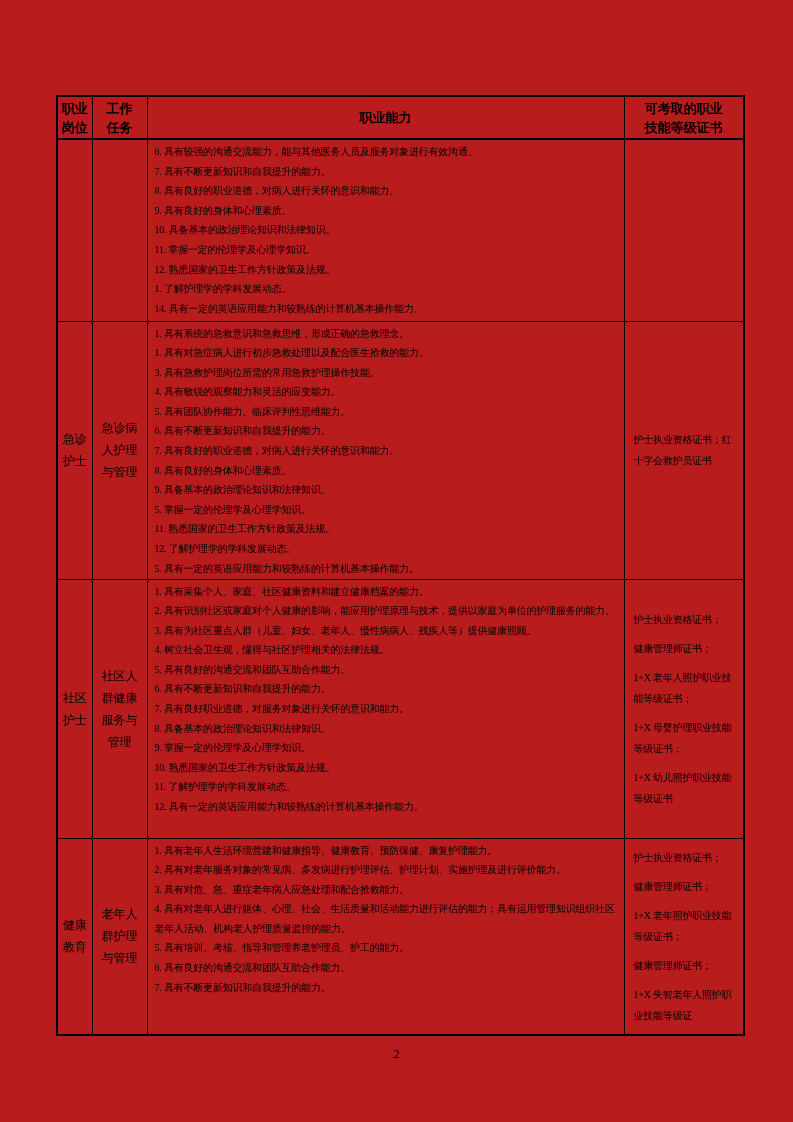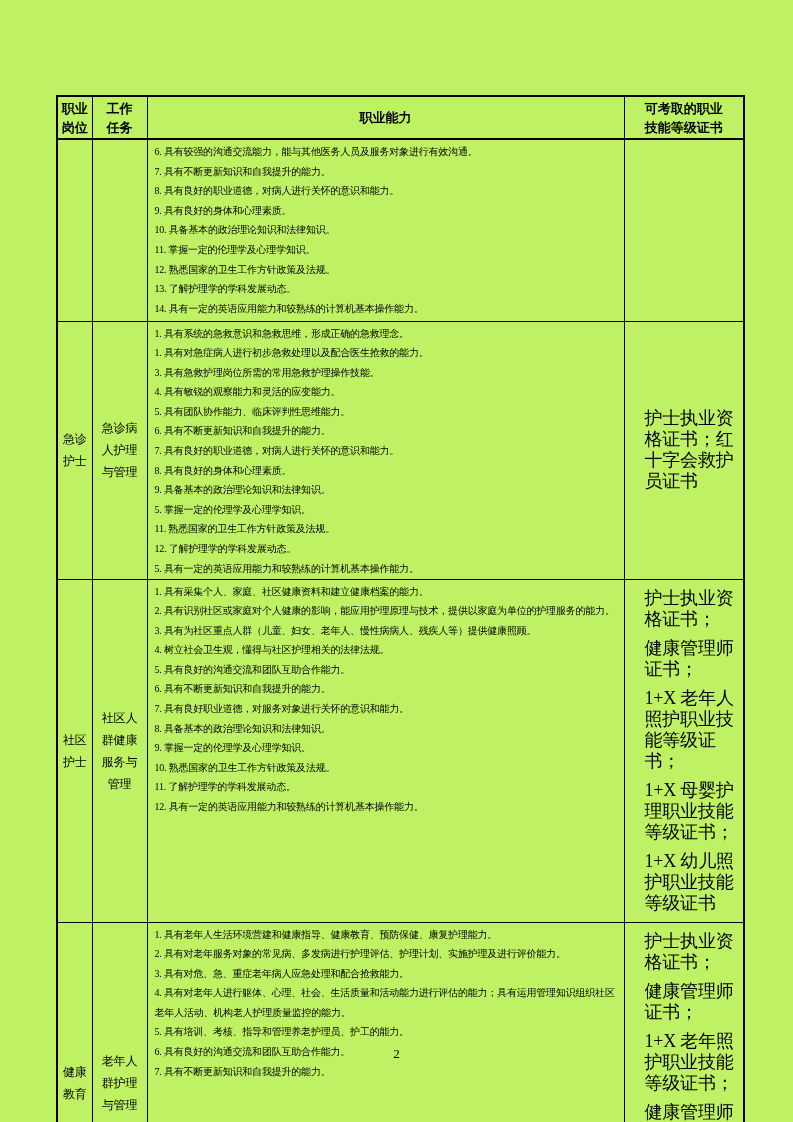--- a/index.html
+++ b/index.html
@@ -1,19 +1,19 @@
 <!DOCTYPE html>
 <html><head>
 <meta charset="utf-8">
 <style>
   * { margin:0; padding:0; box-sizing:border-box; }
   html,body { background:#e8e8e8; }
   body { font-family:"Liberation Serif","DejaVu Serif",serif; color:#000; }
   .page {
-    position:relative; width:793px; height:1122px; background:#bef264;
+    position:relative; width:793px; height:1122px; background:#b91c1c;
     margin:0 auto; overflow:hidden;
   }
   table.doc-table {
     position:absolute; left:56px; top:95px; width:687px;
     border-collapse:collapse; table-layout:fixed;
     border:2px solid #000;
   }
   .doc-table th, .doc-table td {
     border:1px solid #000; overflow:hidden; vertical-align:middle;
   }
@@ -38,22 +38,22 @@
     font-size:12px; line-height:22px; text-align:center;
     vertical-align:middle; padding:0 4px; letter-spacing:-0.2px;
   }
   td.cell-task { padding:0 8px; }
   td.cell-abil {
     vertical-align:top; padding:2px 2px 0 7px;
     font-size:10px; letter-spacing:-0.2px;
   }
   td.cell-abil p { line-height:19.6px; margin:0; }
   td.cell-cert {
-    vertical-align:middle; padding:0 5px 0 20px;
-    font-size:18px; letter-spacing:-0.2px;
+    vertical-align:middle; padding:0 5px 0 9px;
+    font-size:10px; letter-spacing:-0.2px;
   }
   td.cell-cert p { line-height:21px; margin:8px 0; }
   .page-number {
     position:absolute; left:0; right:0; top:1046px;
     text-align:center; font-size:13px; color:#000;
   }
 </style>
 </head>
 <body>
 
@@ -81,21 +81,21 @@
       <td class="cell-pos"></td>
       <td class="cell-task"></td>
       <td class="cell-abil">
             <p>6. 具有较强的沟通交流能力，能与其他医务人员及服务对象进行有效沟通。</p>
             <p>7. 具有不断更新知识和自我提升的能力。</p>
             <p>8. 具有良好的职业道德，对病人进行关怀的意识和能力。</p>
             <p>9. 具有良好的身体和心理素质。</p>
             <p>10. 具备基本的政治理论知识和法律知识。</p>
             <p>11. 掌握一定的伦理学及心理学知识。</p>
             <p>12. 熟悉国家的卫生工作方针政策及法规。</p>
-            <p>13. 了解护理学的学科发展动态。</p>
+            <p>1. 了解护理学的学科发展动态。</p>
             <p>14. 具有一定的英语应用能力和较熟练的计算机基本操作能力。</p>
           </td>
       <td class="cell-cert"></td>
     </tr>
 
     <tr class="row-1">
       <td class="cell-pos">急诊护士</td>
       <td class="cell-task">急诊病人护理与管理</td>
       <td class="cell-abil">
             <p>1. 具有系统的急救意识和急救思维，形成正确的急救理念。</p>

